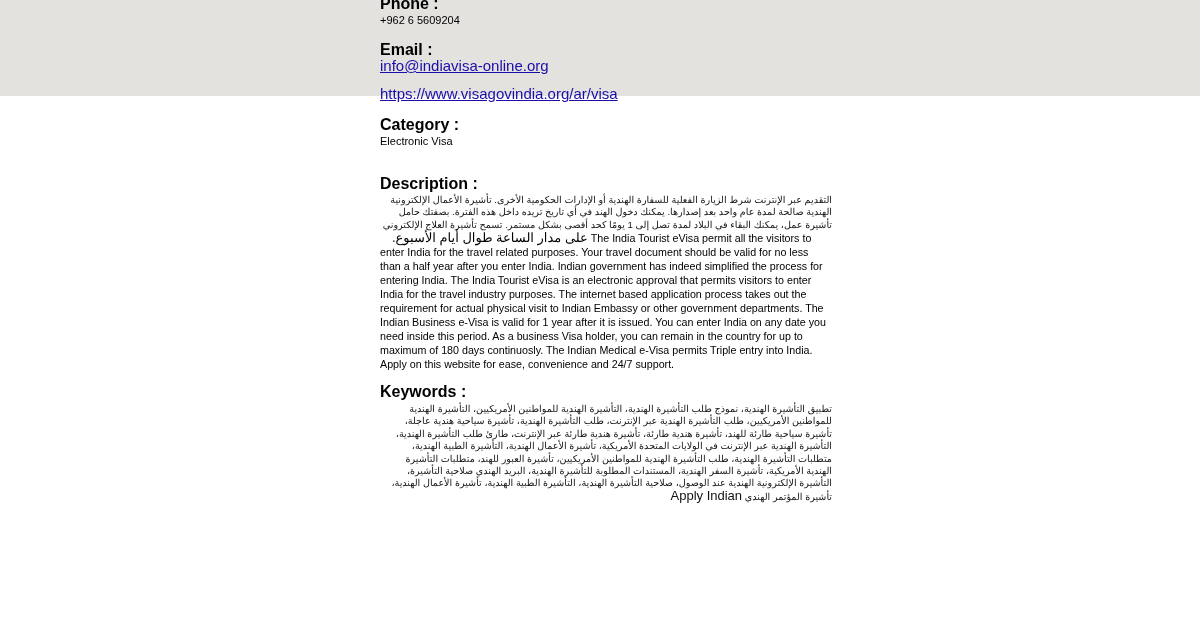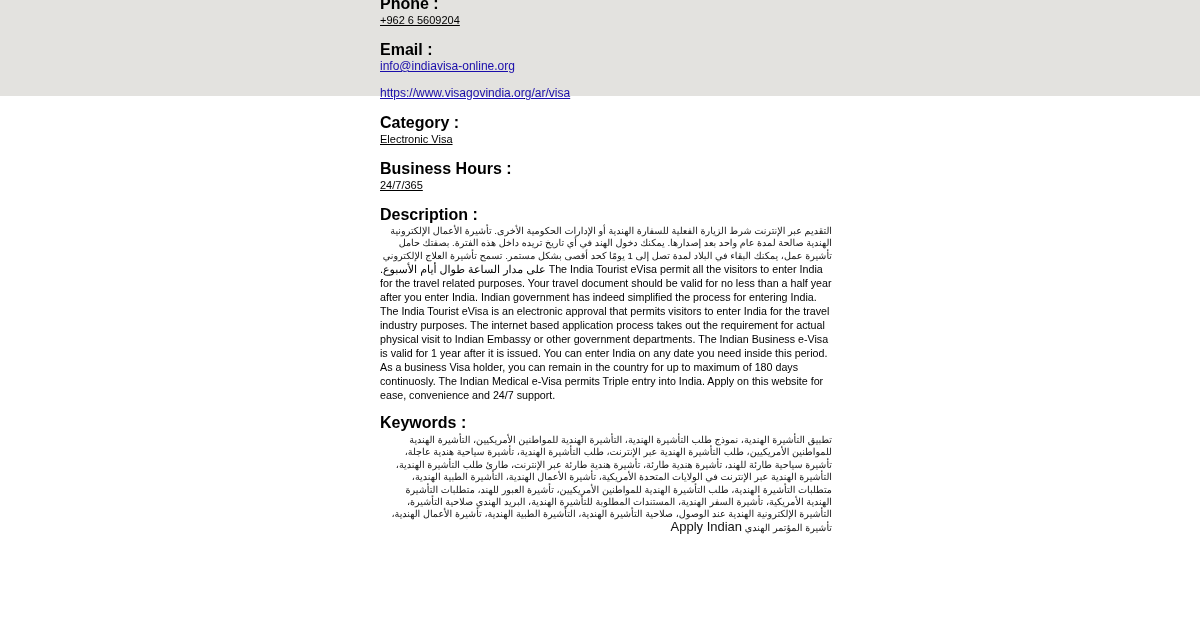--- a/index.html
+++ b/index.html
@@ -14,36 +14,36 @@
       background: #e3e2df; z-index: 0;
     }
     .content {
       position: absolute; left: 380px; top: -6px; width: 452px; z-index: 1;
     }
     .section { margin: 0; }
     .section h3 {
       font-size: 16px; font-weight: bold; margin: 0; line-height: 19px;
     }
     .section .val {
-      font-size: 11px; line-height: 14px; margin: 0; text-decoration: underline;
+      font-size: 11px; line-height: 14px; margin: 0;
     }
     .section a {
-      color: #1a0dab; text-decoration: underline; font-size: 12px; line-height: 14px;
+      color: #1a0dab; text-decoration: underline; font-size: 15px; line-height: 14px;
     }
     .gap { height: 13px; }
     .desc-text {
       font-size: 10.7px; line-height: 14px; margin: 1px 0 0 0;
       text-align: left;
     }
     .desc-text .ar {
       display: block; direction: rtl; text-align: right;
       font-size: 9.6px; line-height: 12.3px; color: #111;
     }
     .desc-text .mixed { display: block; }
-    .desc-text .mixed .ar-inline { font-size: 11px; }
+    .desc-text .mixed .ar-inline { font-size: 13px; margin-left: 12px; }
     .kw-text {
       direction: rtl; text-align: right;
       font-size: 9.6px; line-height: 12.4px; margin: 2px 0 0 0; color: #111;
     }
     .kw-text .en { font-size: 13px; direction: ltr; unicode-bidi: embed; }
   </style>
 </head>
 <body>
 
 <div class="top-band"></div>
@@ -66,24 +66,20 @@
     <p class="val"><a href="#">https://www.visagovindia.org/ar/visa</a></p>
   </div>
   <div class="gap"></div>
 
   <div class="section">
     <h3>Category :</h3>
     <p class="val">Electronic Visa</p>
   </div>
   <div class="gap"></div>
 
-  <div class="section">
-    <h3>Business Hours :</h3>
-    <p class="val">24/7/365</p>
-  </div>
   <div class="gap"></div>
 
   <div class="section">
     <h3>Description :</h3>
     <div class="desc-text">
       <span class="ar">التقديم عبر الإنترنت شرط الزيارة الفعلية للسفارة الهندية أو الإدارات الحكومية الأخرى. تأشيرة الأعمال الإلكترونية</span>
       <span class="ar">الهندية صالحة لمدة عام واحد بعد إصدارها. يمكنك دخول الهند في أي تاريخ تريده داخل هذه الفترة. بصفتك حامل</span>
       <span class="ar">تأشيرة عمل، يمكنك البقاء في البلاد لمدة تصل إلى 1 يومًا كحد أقصى بشكل مستمر. تسمح تأشيرة العلاج الإلكتروني</span>
       <span class="mixed"><span class="ar-inline" dir="rtl">على مدار الساعة طوال أيام الأسبوع.</span> <span>The India Tourist eVisa permit all the visitors to enter India for the travel related purposes. Your travel document should be valid for no less than a half year after you enter India. Indian government has indeed simplified the process for entering India. The India Tourist eVisa is an electronic approval that permits visitors to enter  India for the travel industry purposes. The internet based application process takes out the requirement for actual physical visit to Indian Embassy or other government departments. The Indian Business e-Visa is valid for 1 year after it is issued. You can enter India on any date you need inside this period. As a business Visa holder, you can remain in the country for up to maximum of 180 days continuosly. The Indian Medical e-Visa permits Triple entry into India. Apply on this website for ease, convenience and 24/7 support.</span></span>
     </div>

